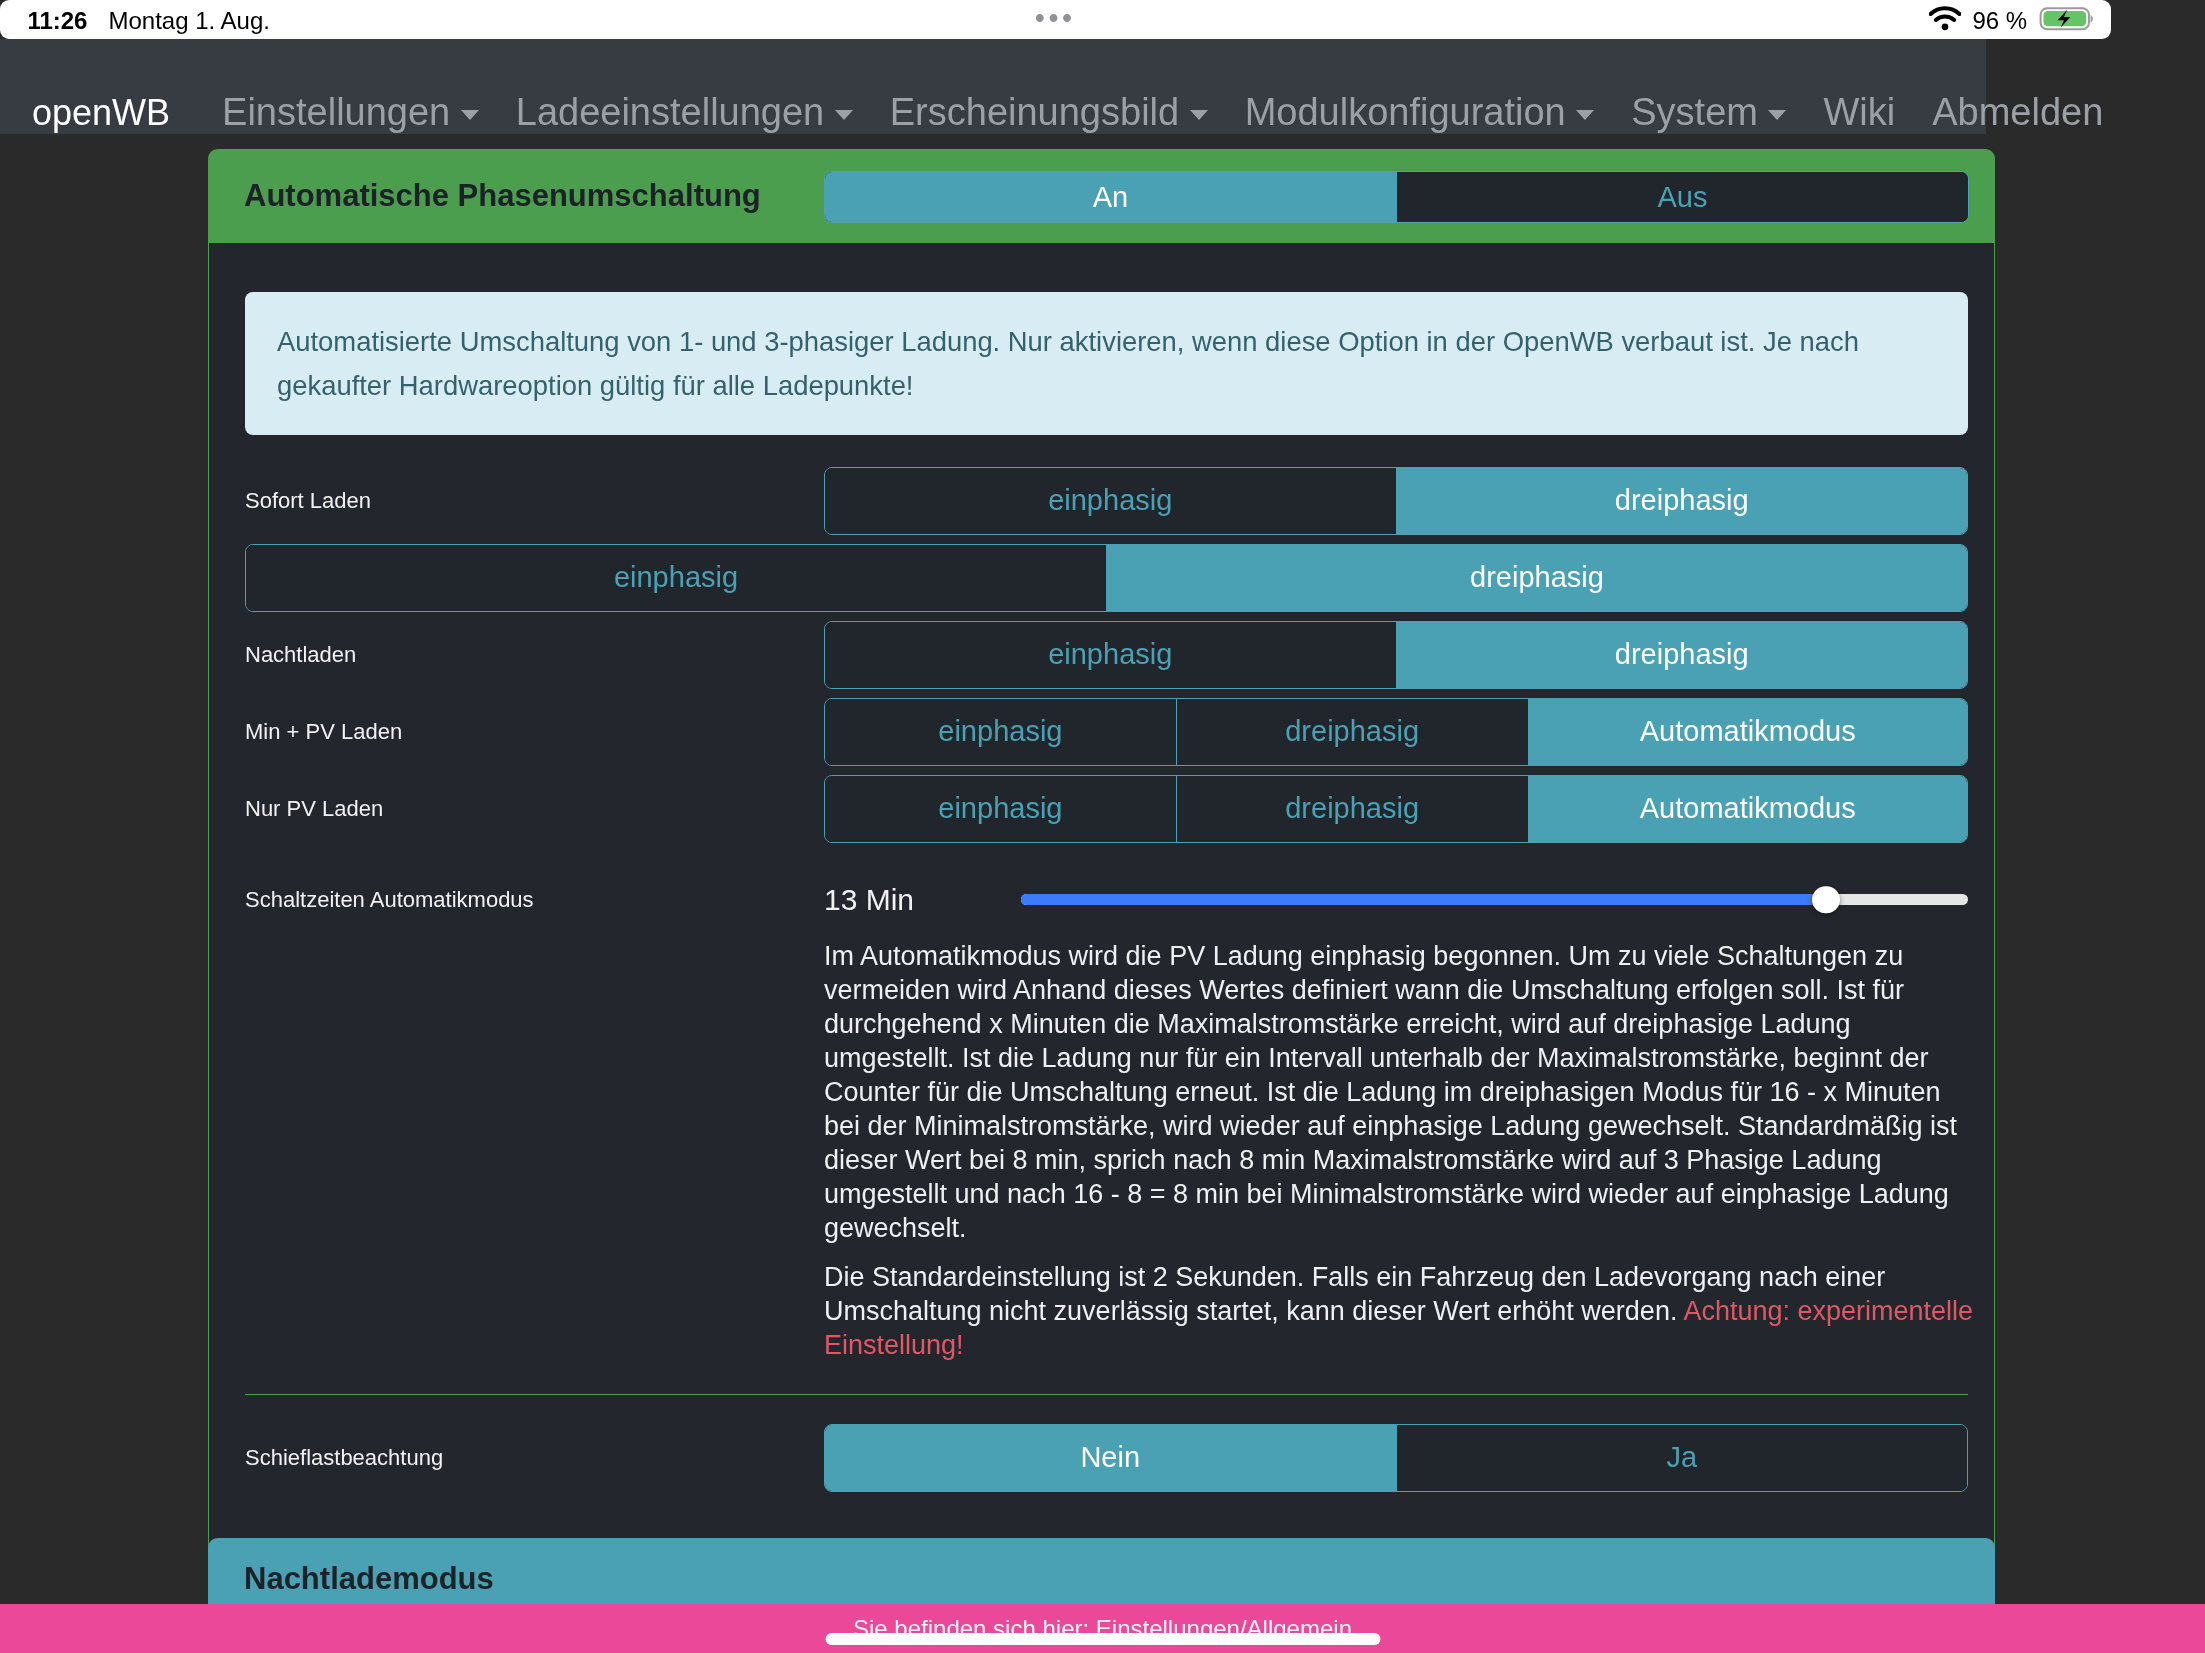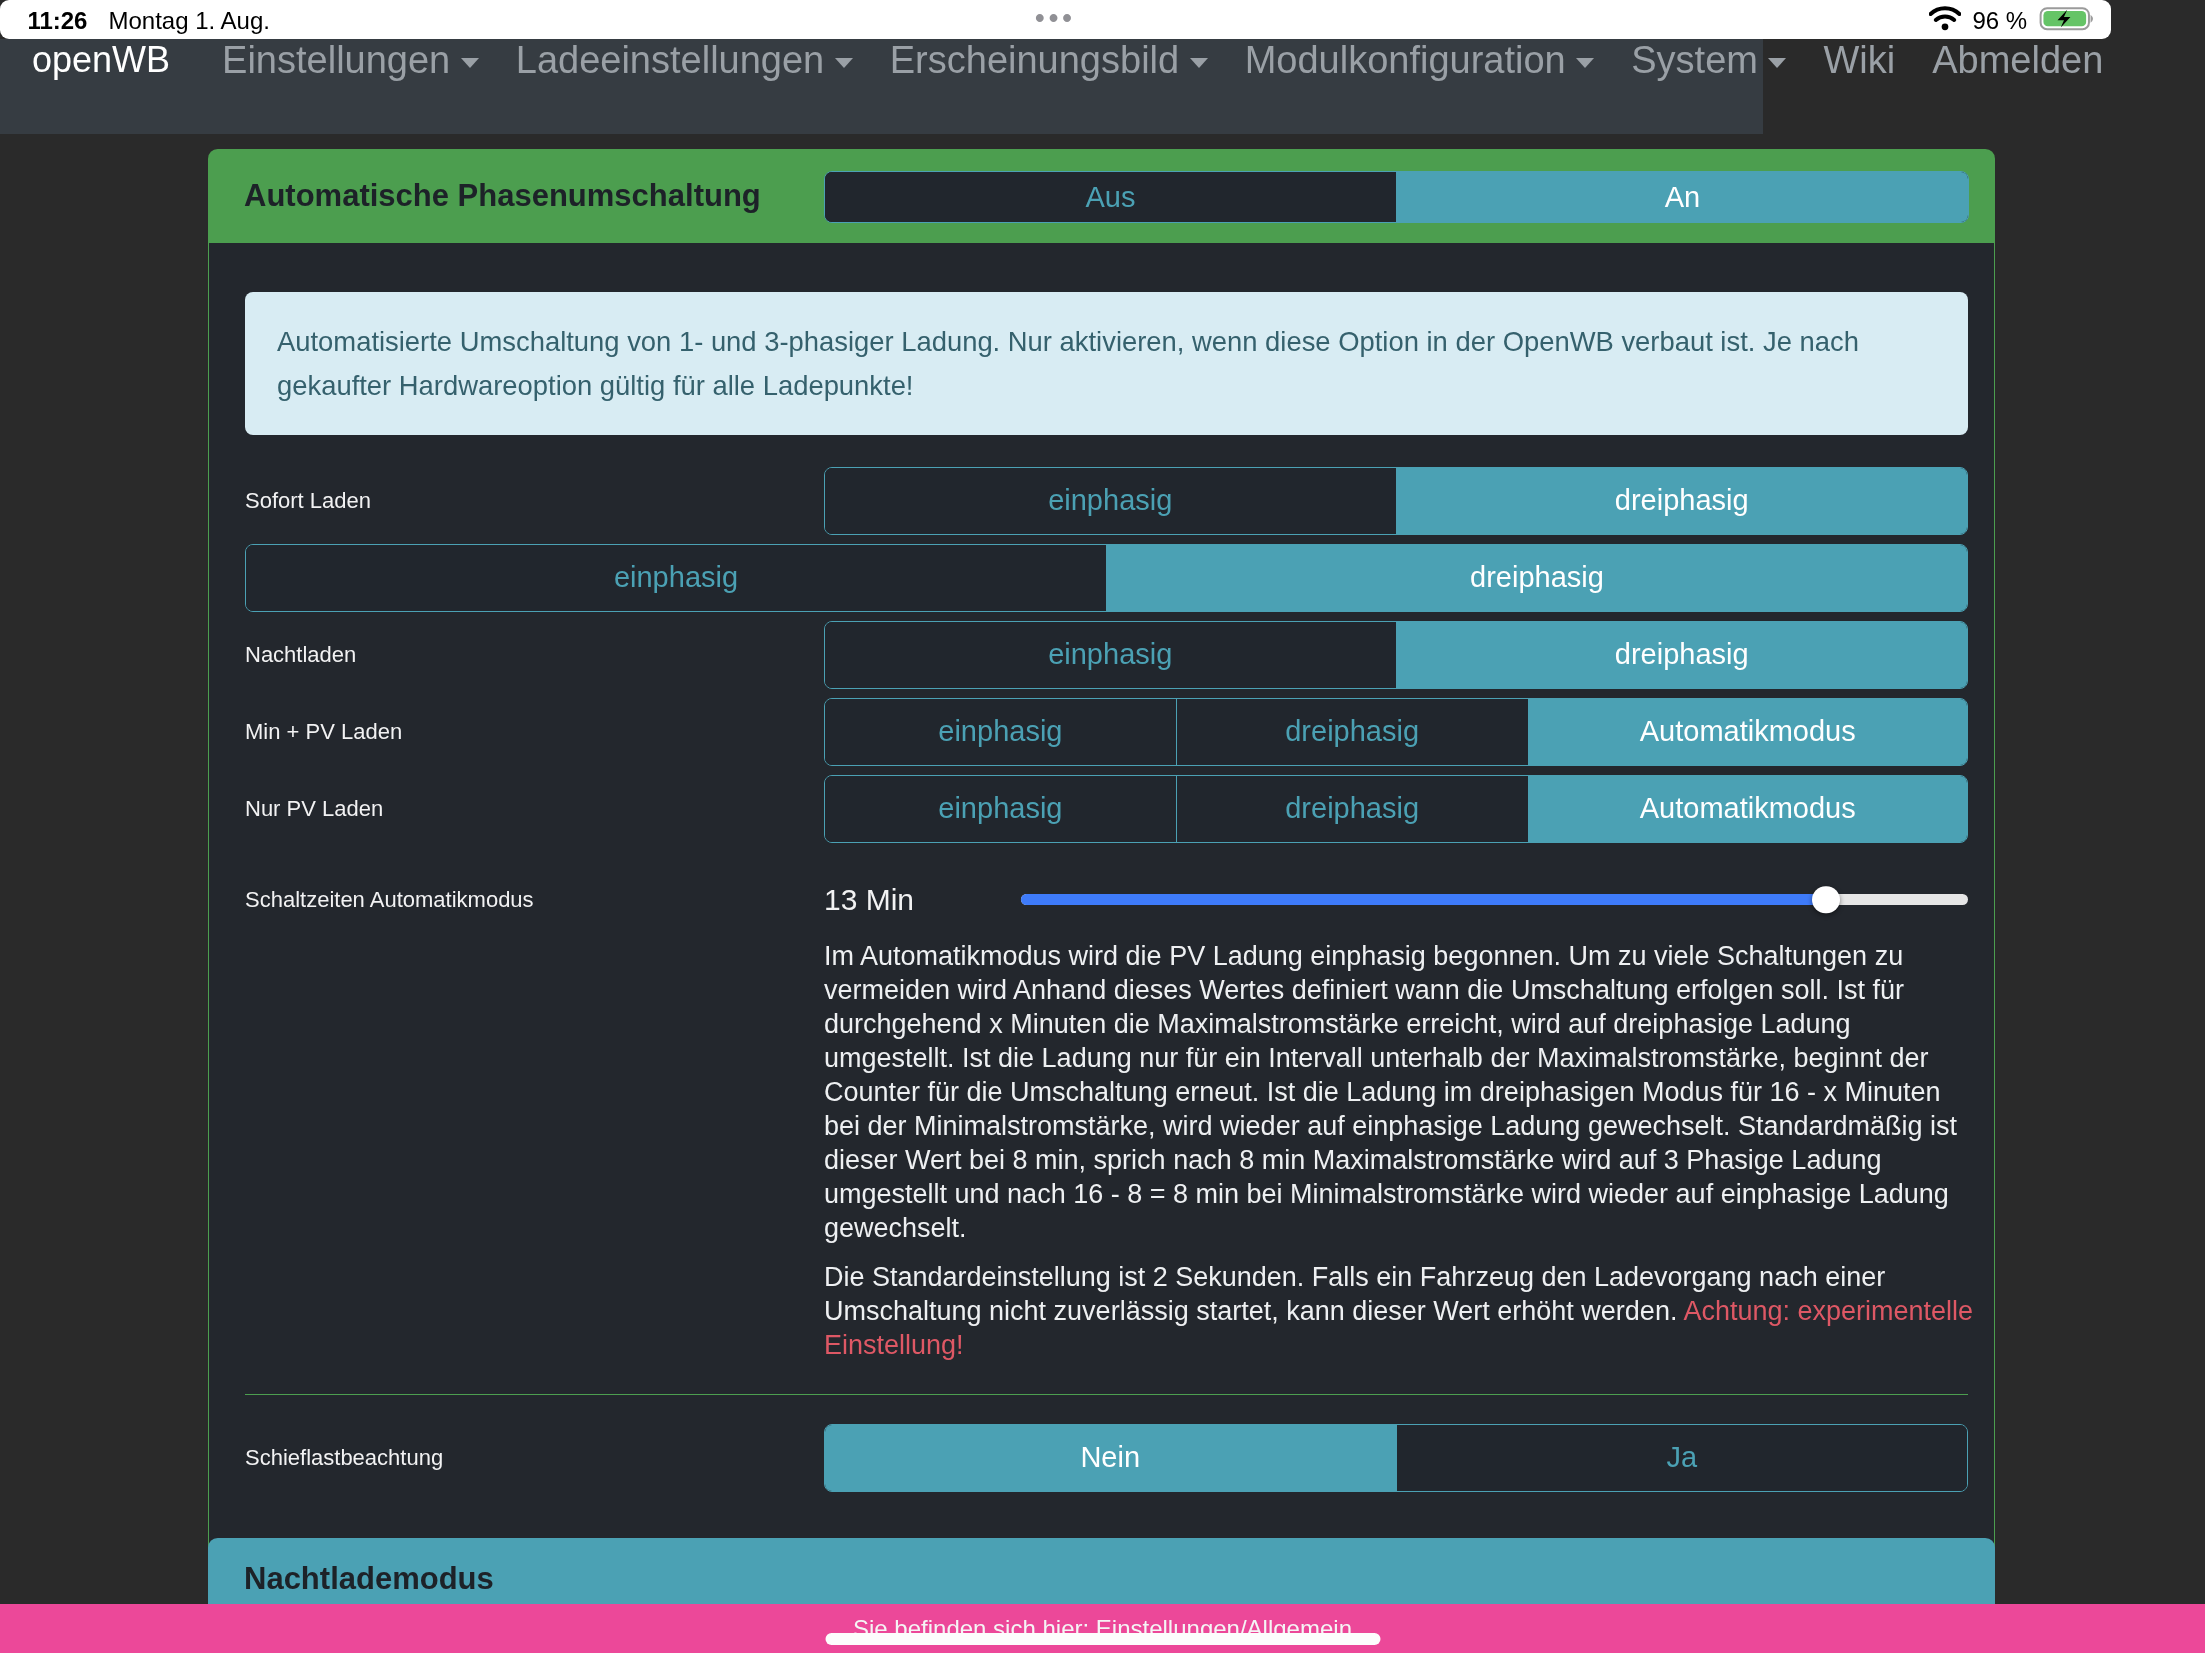--- a/index.html
+++ b/index.html
@@ -9,22 +9,22 @@
   
   .statusbar{position:absolute;left:0;top:0;width:2111px;height:39px;background:#ffffff;color:#000;border-radius:9px;}
   .sb-left{position:absolute;left:27.4px;top:6.5px;font-size:24px;display:flex;gap:21px;align-items:center;}
   .sb-time{font-weight:700;}
   .sb-date{font-weight:500;}
   .sb-dots{position:absolute;left:50%;top:1.6px;transform:translateX(-50%);
            color:#909095;font-size:27.4px;letter-spacing:4px;font-weight:700;}
   .sb-right{position:absolute;right:14.5px;top:4.8px;display:flex;align-items:center;gap:11.3px;font-size:24px;font-weight:500;}
 
   
-  .navbar{position:absolute;left:0;top:39px;width:1763px;height:95px;background:#363c42;
-          display:flex;align-items:flex-start;}
+  .navbar{position:absolute;left:0;top:39px;width:1986px;height:95px;background:#363c42;
+          display:flex;align-items:flex-end;}
   .brand{color:#ffffff;font-size:36px;margin:0 52px 0 32px;}
   .nav-items{display:flex;align-items:center;gap:37px;}
   .nav-item{color:#9aa0a6;font-size:38px;display:flex;align-items:center;gap:10.5px;cursor:pointer;}
   .caret{width:0;height:0;border-left:9px solid transparent;border-right:9px solid transparent;
          border-top:10.5px solid #9aa0a6;margin-top:4px;}
 
   
   .content{position:absolute;left:0;top:134px;width:2205px;height:1519px;background:#2a2a2a;}
 
   .card{position:absolute;left:208px;top:15.3px;width:1787px;border-radius:9.7px;}
@@ -144,22 +144,22 @@
     </div>
   </div>
 
   <div class="content">
 
     <div class="card">
       <div class="card-header">
         <div class="card-title">Automatische Phasenumschaltung</div>
         <div class="header-toggle">
           <div class="btn-group slim">
+            <div class="seg active">An</div>
             <div class="seg">Aus</div>
-            <div class="seg active">An</div>
           </div>
         </div>
       </div>
 
       <div class="card-body">
 
         <div class="alert">Automatisierte Umschaltung von 1- und 3-phasiger Ladung. Nur aktivieren, wenn diese Option in der OpenWB verbaut ist. Je nach gekaufter Hardwareoption gültig für alle Ladepunkte!</div>
 
         <div class="row first">
           <div class="row-label">Sofort Laden</div>

